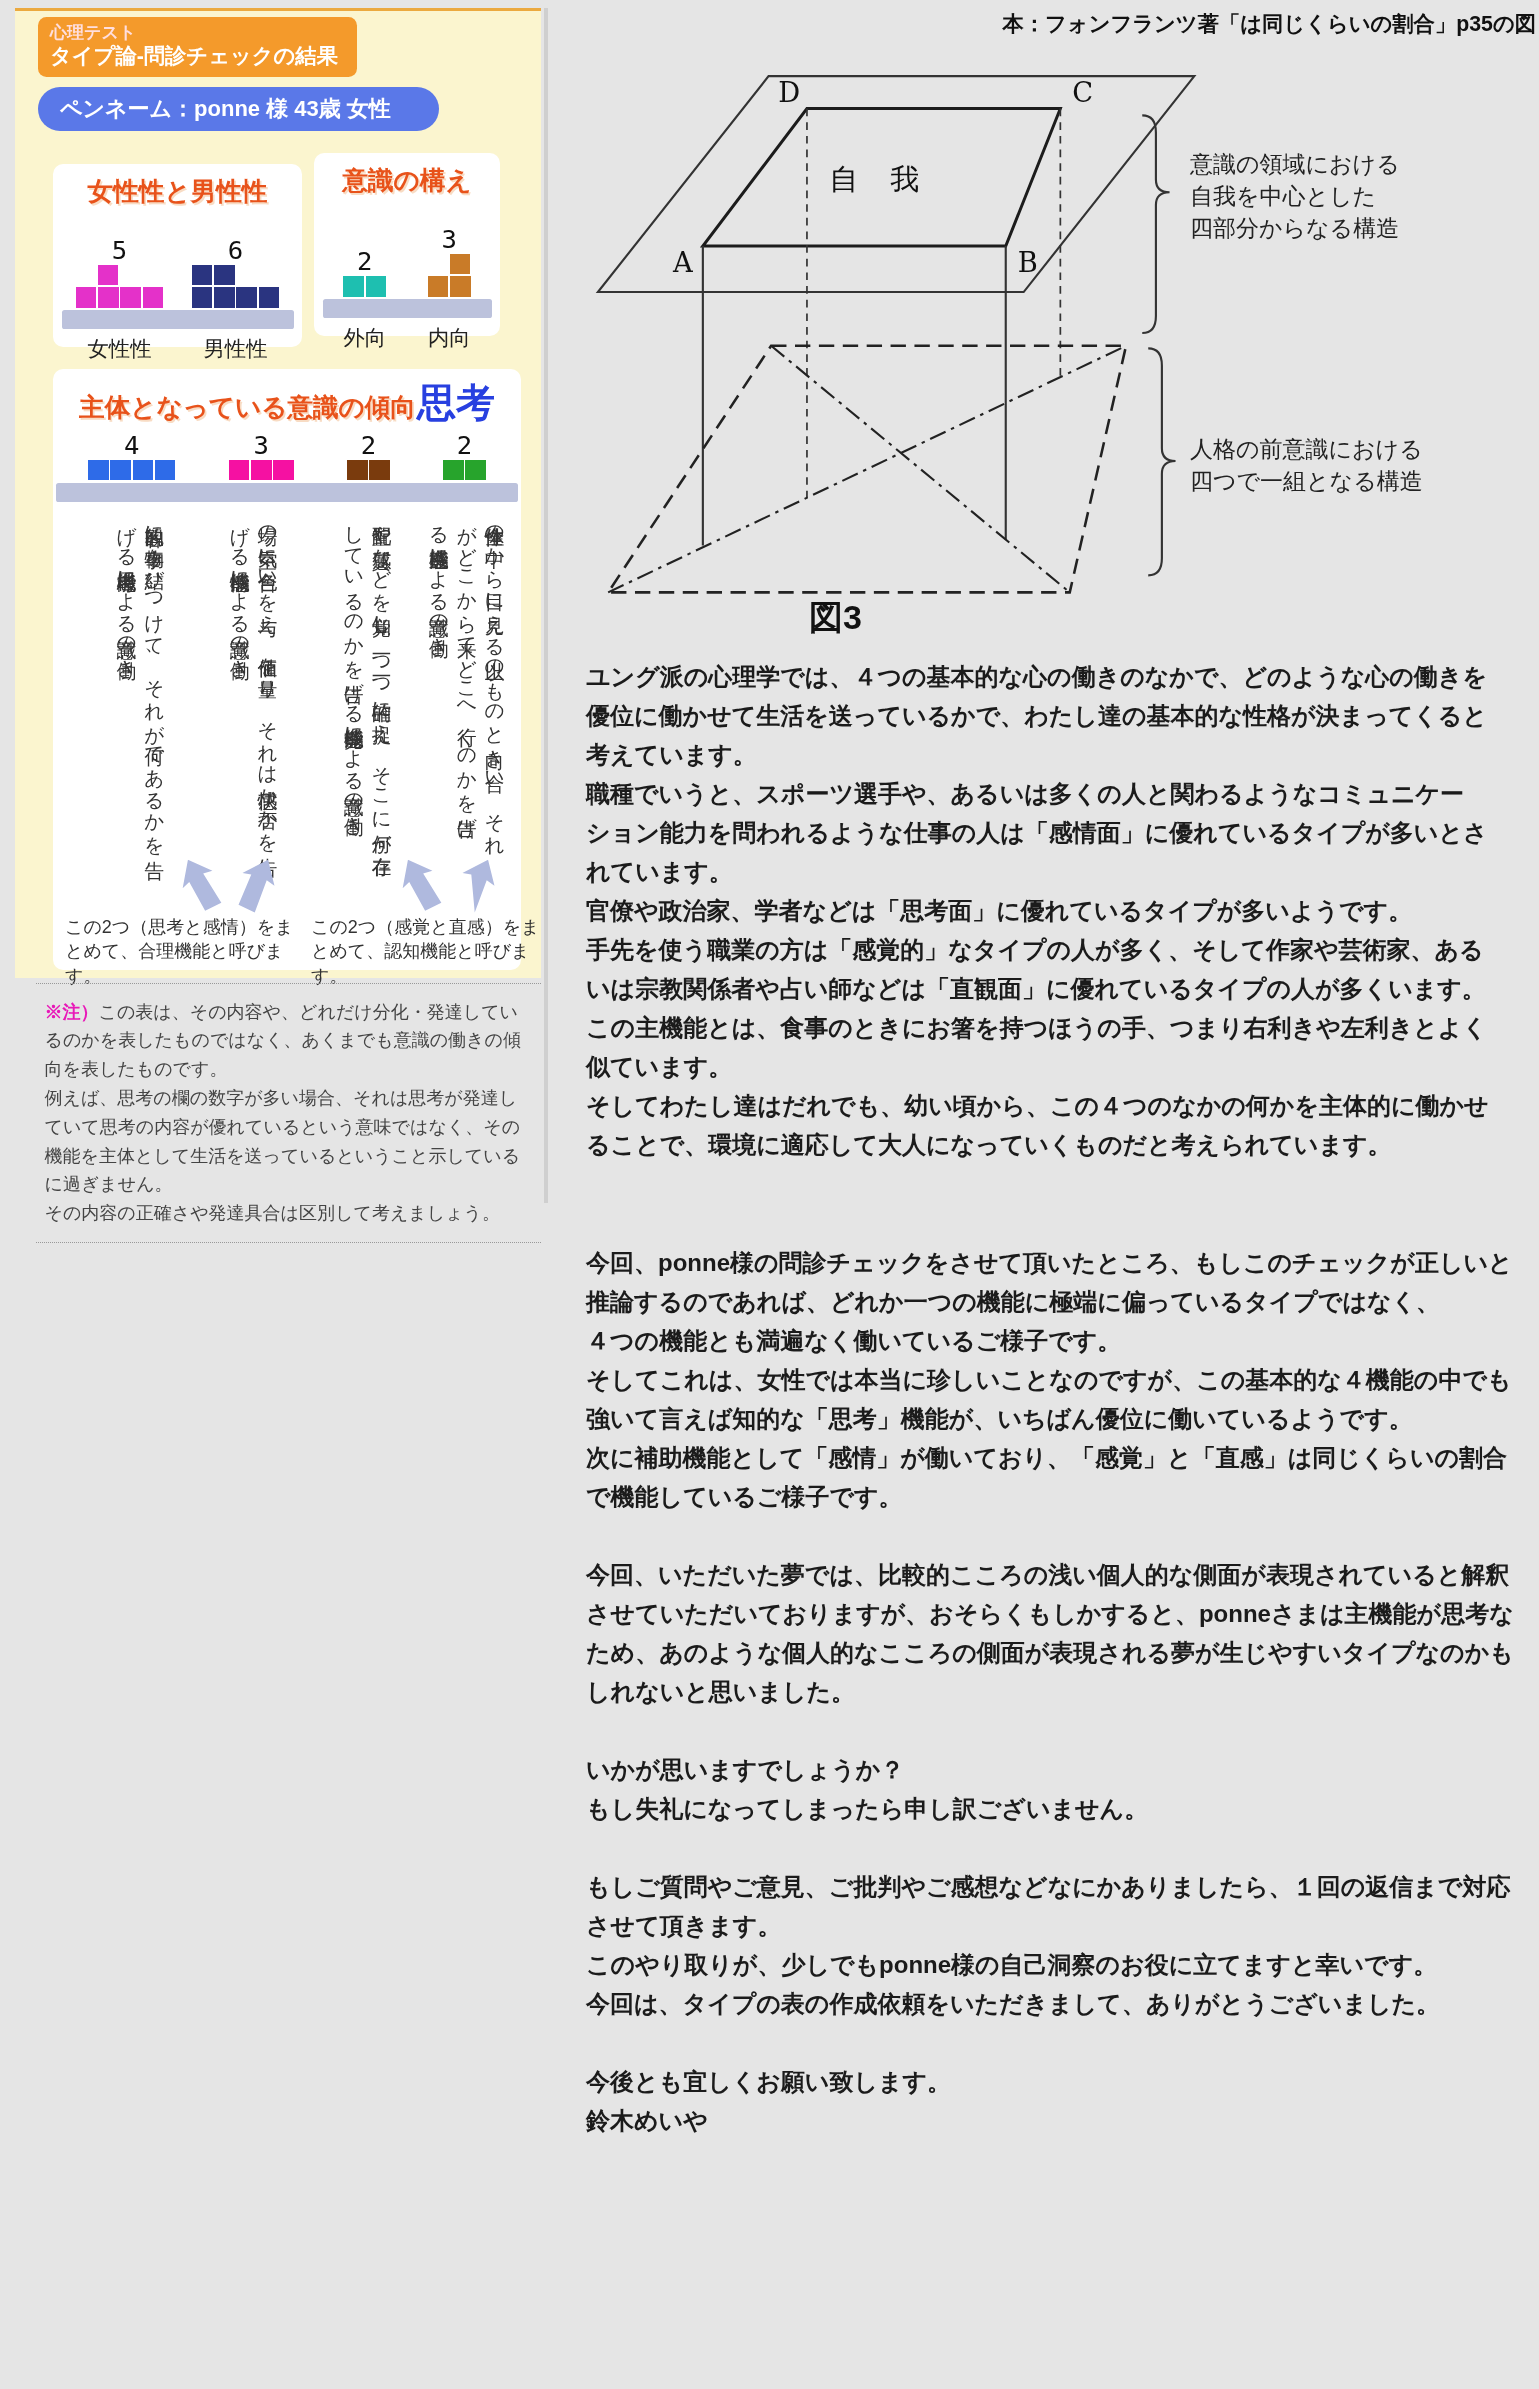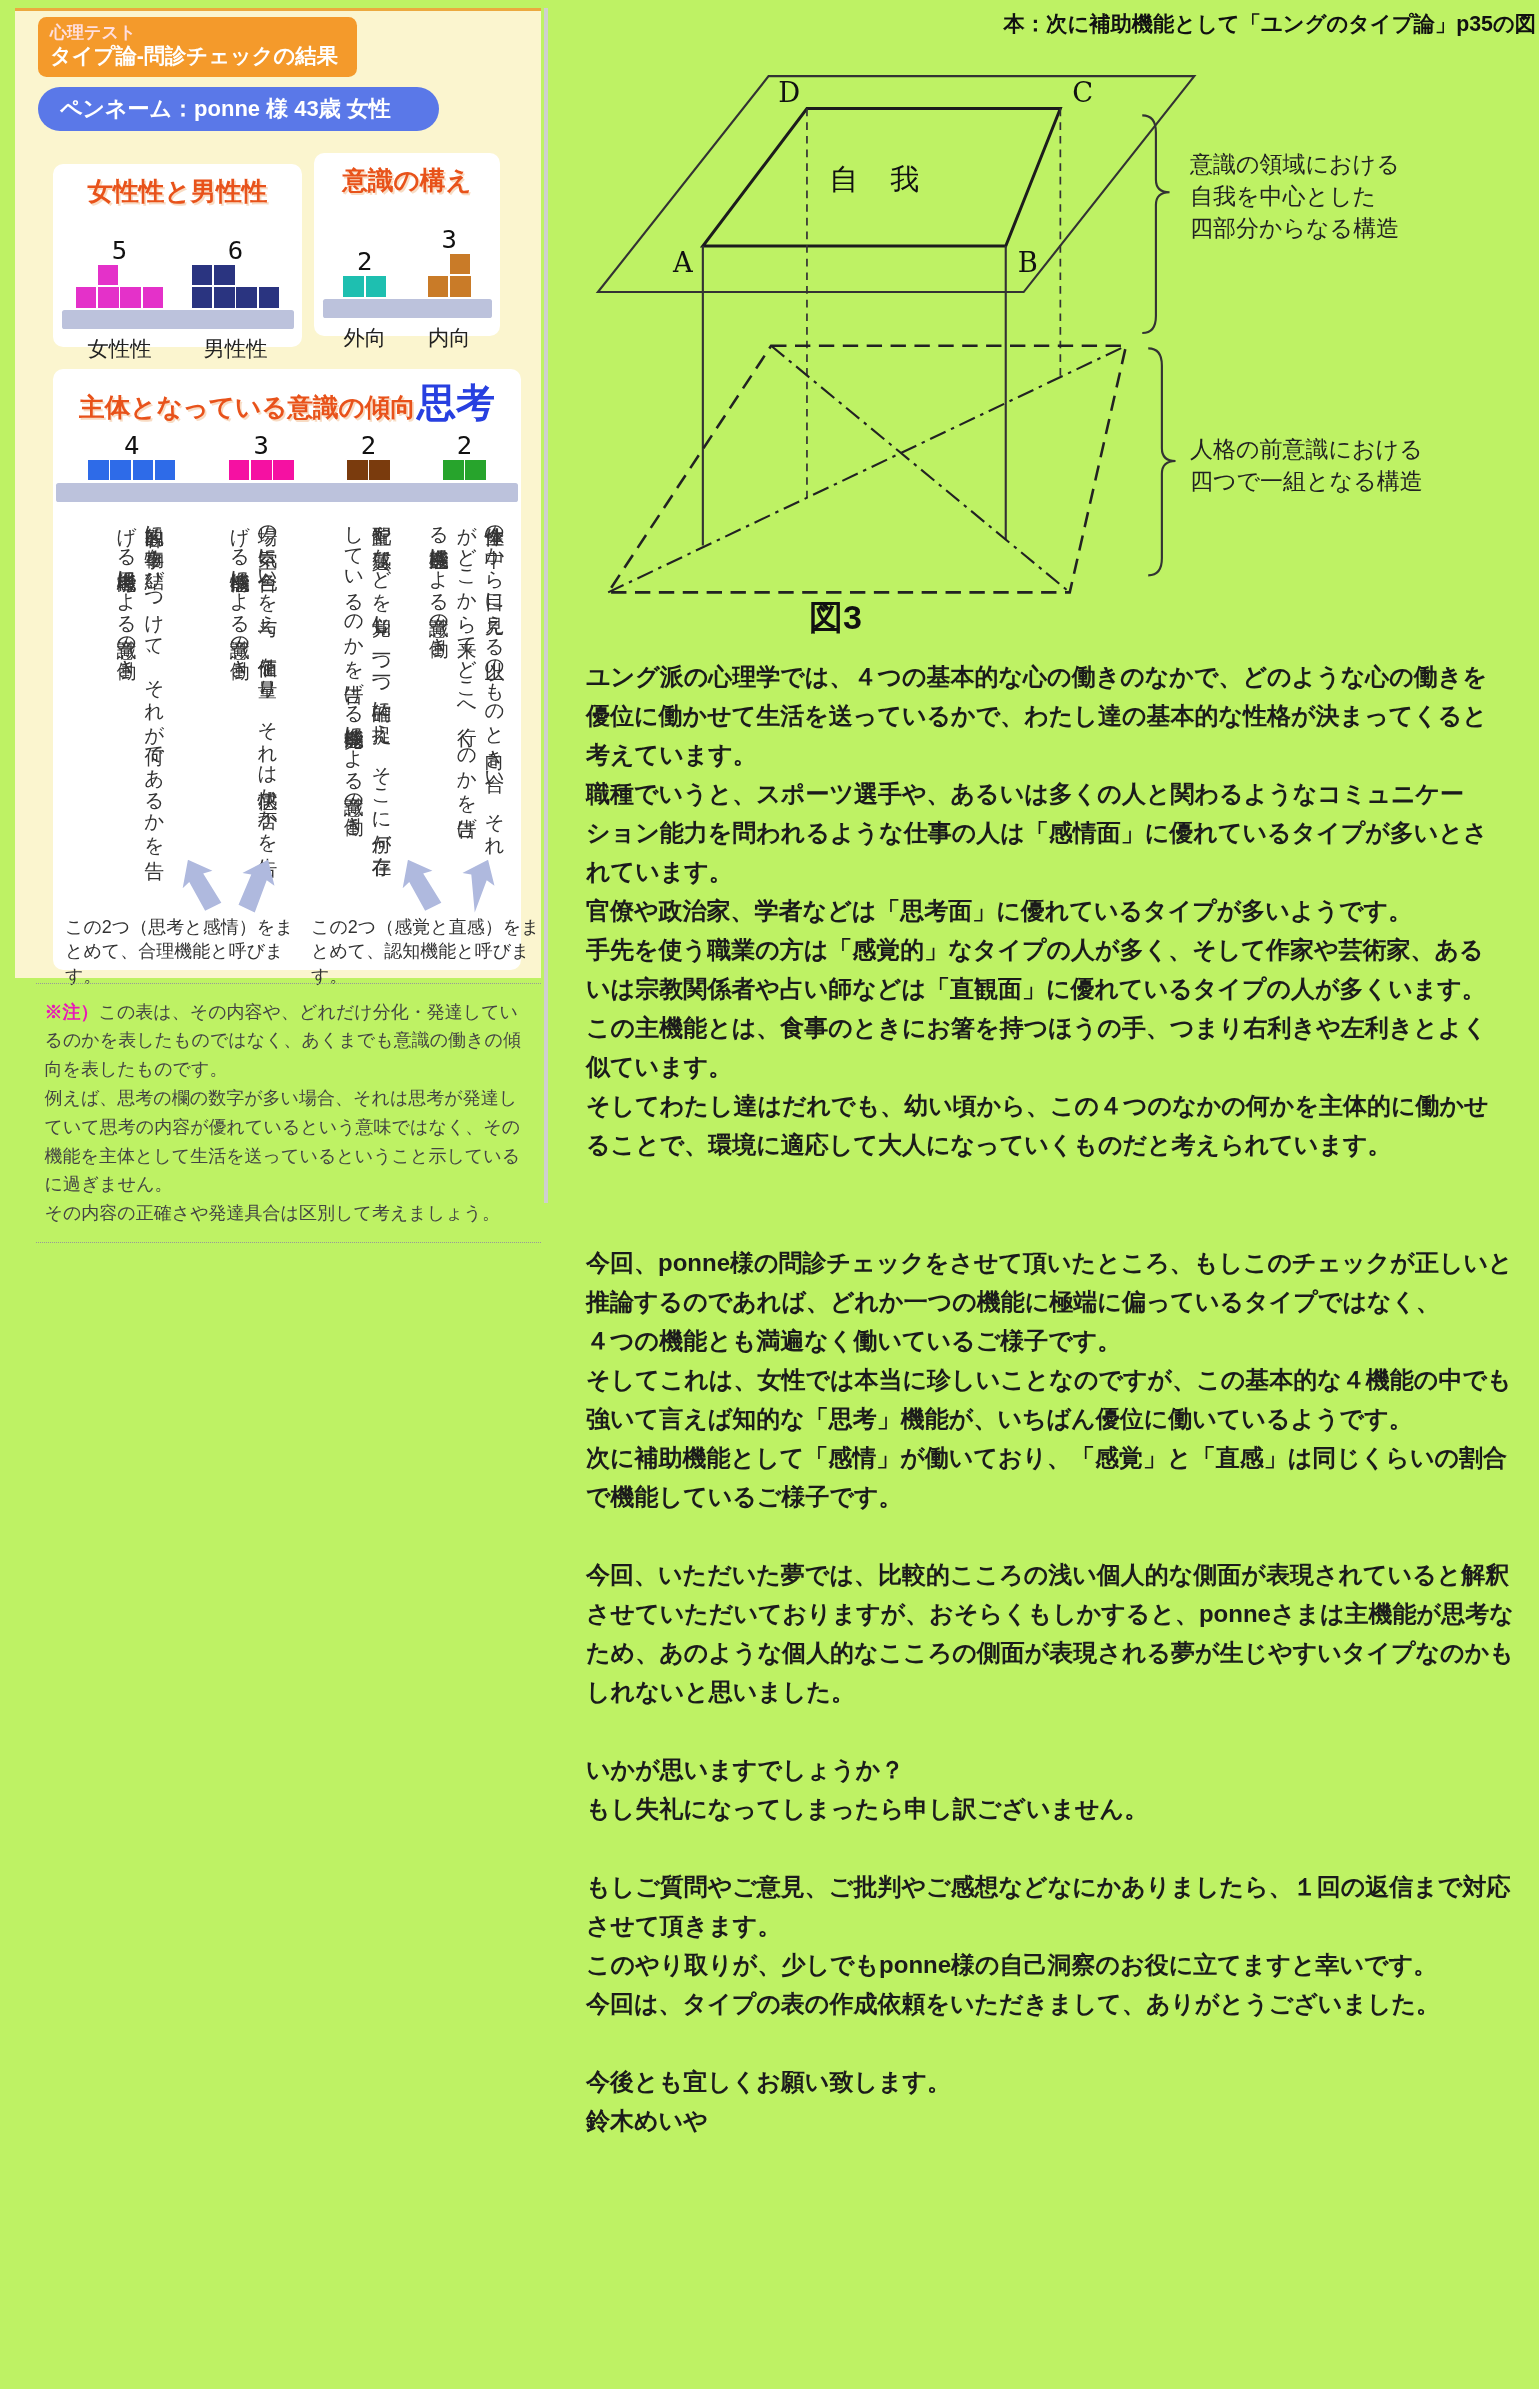--- a/index.html
+++ b/index.html
@@ -1,16 +1,16 @@
 <!DOCTYPE html>
 <html style="font-size:13.7px"><head>
 <meta charset="utf-8">
 <style>
   html,body{margin:0;padding:0;background:#fff;}
-  .page{position:relative;width:1539px;height:2389px;background:#bef264;overflow:hidden;
+  .page{position:relative;width:1539px;height:2389px;background:#e5e5e5;overflow:hidden;
         font-family:"Liberation Sans",sans-serif;}
 
   
   .sb-bg{position:absolute;left:15.4px;top:7.7px;width:526px;height:967px;background:#FBF5CF;
          border-top:3.4px solid #EBA93F;}
   .sep{position:absolute;left:544px;top:7.7px;width:4.3px;height:1195px;background:#CFCFCF;}
 
   .header-box{position:absolute;left:38px;top:17px;width:319px;height:60px;background:#F49A2B;
               border-radius:8.5px;padding:5.1px 12px;box-sizing:border-box;}
   .hdr-small{font-size:17px;font-weight:bold;color:#FFDEDE;line-height:22px;}
@@ -230,21 +230,21 @@
       </svg>
 
     <div class="pair-label" style="left:12px;">この2つ（思考と感情）をまとめて、合理機能と呼びます。</div>
     <div class="pair-label" style="left:258px;">この2つ（感覚と直感）をまとめて、認知機能と呼びます。</div>
   </div>
 
   <div class="note"><span class="note-prefix">※注）</span><span>この表は、その内容や、どれだけ分化・発達しているのかを表したものではなく、あくまでも意識の働きの傾向を表したものです。
 例えば、思考の欄の数字が多い場合、それは思考が発達していて思考の内容が優れているという意味ではなく、その機能を主体として生活を送っているということ示しているに過ぎません。
 その内容の正確さや発達具合は区別して考えましょう。</span></div>
 
-  <div class="book-caption">本：次に補助機能として「ユングのタイプ論」p35の図</div>
+  <div class="book-caption">本：フォンフランツ著「は同じくらいの割合」p35の図</div>
 
   <div class="diagram">
     <svg width="959" height="606" viewBox="0 0 1124 710">
 
       <polygon points="221,54 720,54 520,307 21,307" fill="none" stroke="#333" stroke-width="2.5"></polygon>
 
       <polygon points="266,92 563,92 499,253 144,253" fill="none" stroke="#1c1c1c" stroke-width="3.5"></polygon>
 
       <line x1="144" y1="253" x2="144" y2="604" stroke="#333" stroke-width="2.5"></line>
       <line x1="499" y1="253" x2="499" y2="597" stroke="#333" stroke-width="2.5"></line>

